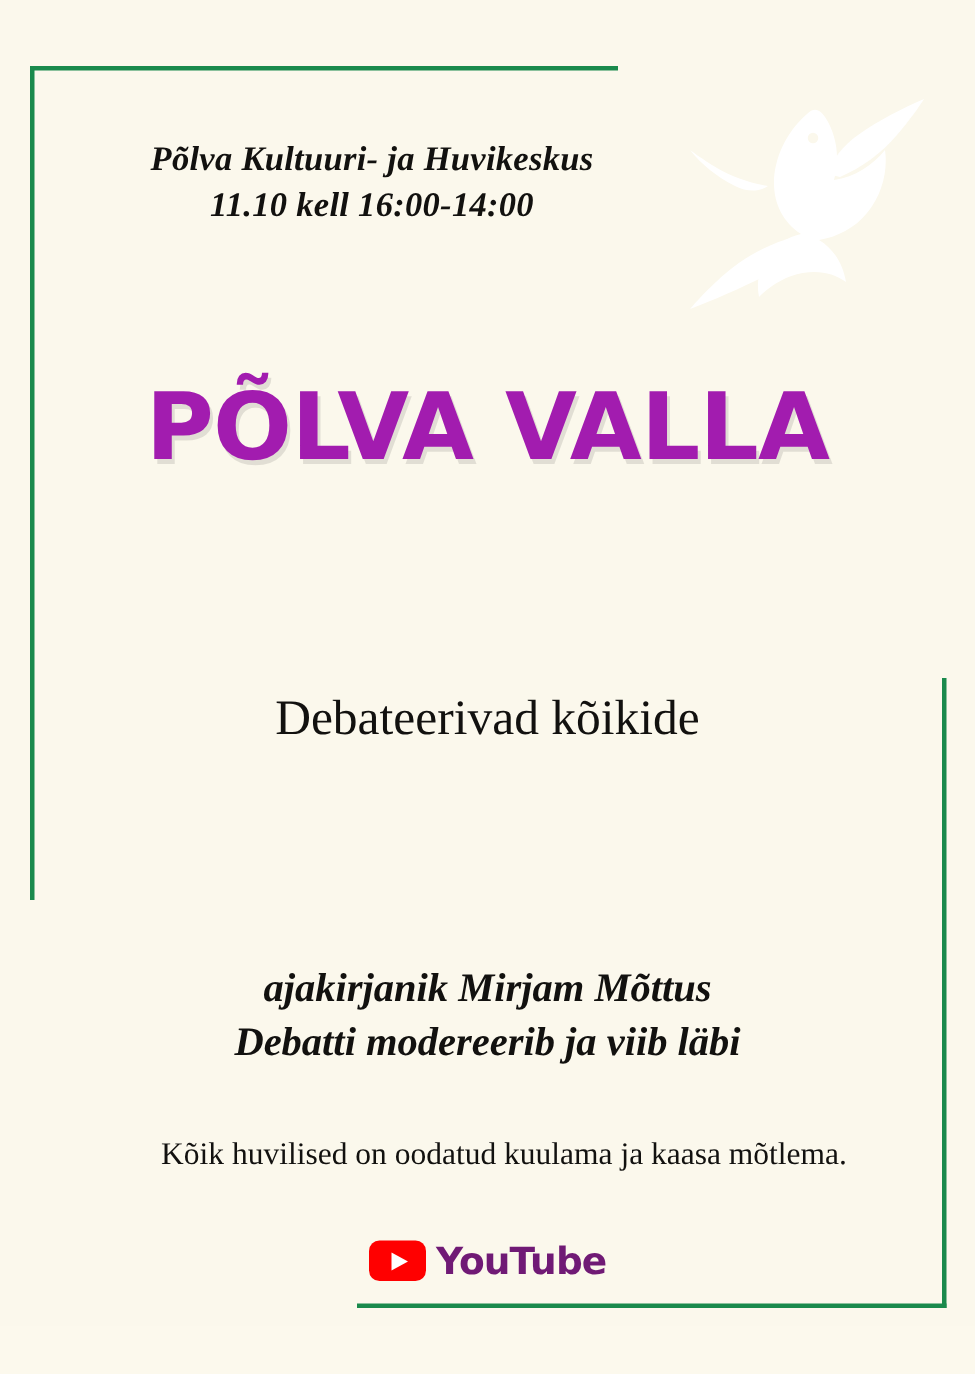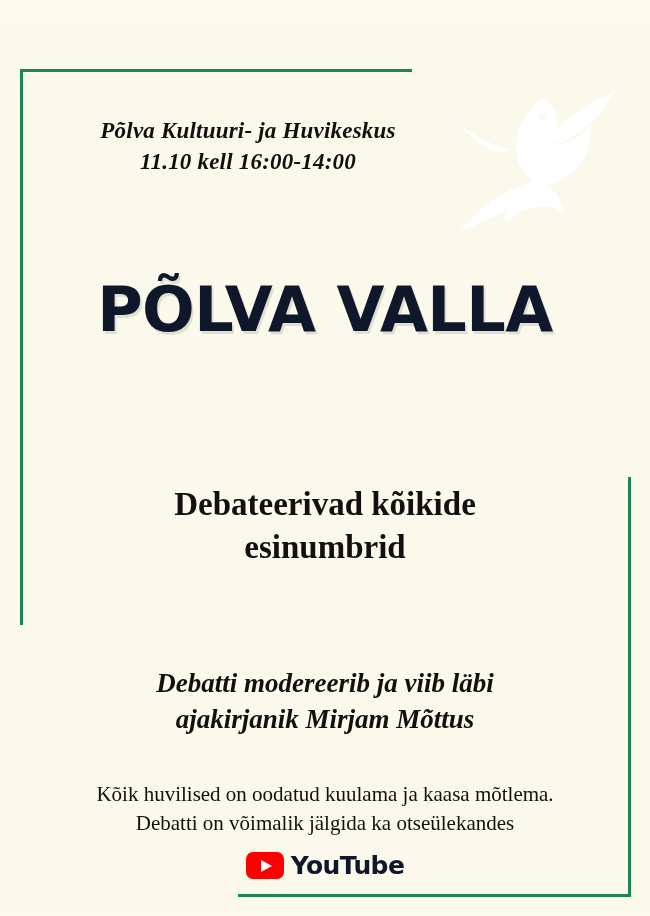--- a/index.html
+++ b/index.html
@@ -12,21 +12,20 @@
     background: #fcf9ed;
     font-family: "Liberation Serif", serif;
     overflow: hidden;
   }
   .poster {
     position: relative;
     width: 650px;
     height: 884px;
     background: #fbf8ec;
     overflow: hidden;
-    margin-top: 25px;
   }
 
   
   .line-top {
     position: absolute;
     left: 20px;
     top: 44px;
     width: 392px;
     height: 3px;
     background: #1a8a4c;
@@ -87,36 +86,36 @@
   .title {
     position: absolute;
     left: 0;
     top: 250px;
     width: 650px;
     text-align: center;
     font-family: "DejaVu Sans", sans-serif;
     font-weight: bold;
     font-size: 62px;
     line-height: 1.12;
-    color: #0f172a;
+    color: #a21caf;
     letter-spacing: -0.5px;
     text-shadow: 2px 3px 0 rgba(0,0,0,0.10);
   }
   .title .l2 {
     font-size: 66px;
   }
 
   .subtitle {
     position: absolute;
     left: 25px;
     top: 458px;
     width: 600px;
     text-align: center;
     font-family: "Liberation Serif", serif;
-    font-weight: bold;
+    font-weight: normal;
     font-size: 33px;
     line-height: 1.3;
     color: #12110f;
   }
 
   .moderator {
     position: absolute;
     left: 40px;
     top: 640px;
     width: 570px;
@@ -124,21 +123,21 @@
     font-family: "Liberation Serif", serif;
     font-style: italic;
     font-weight: bold;
     font-size: 27px;
     line-height: 1.35;
     color: #12110f;
   }
 
   .note {
     position: absolute;
-    left: 15px;
+    left: 26px;
     top: 755px;
     width: 620px;
     text-align: center;
     font-family: "Liberation Serif", serif;
     font-size: 21px;
     line-height: 1.4;
     color: #12110f;
   }
 
   .youtube {
@@ -165,21 +164,21 @@
     height: 0;
     border-left: 11px solid #ffffff;
     border-top: 6.5px solid transparent;
     border-bottom: 6.5px solid transparent;
     margin-left: 3px;
   }
   .yt-word {
     font-family: "DejaVu Sans", sans-serif;
     font-weight: bold;
     font-size: 25px;
-    color: #0f172a;
+    color: #701a75;
     letter-spacing: -0.6px;
     text-align: right;
   }
 </style>
 </head>
 <body>
 
 <div class="poster">
 
   <div class="line-top"></div>
@@ -203,31 +202,29 @@
     <div>Põlva Kultuuri- ja Huvikeskus</div>
     <div>11.10 kell 16:00-14:00</div>
   </div>
 
   <div class="title">
     <div class="l1">PÕLVA VALLA</div>
   </div>
 
   <div class="subtitle">
     <div>Debateerivad kõikide</div>
-    <div>esinumbrid</div>
   </div>
 
   <div class="moderator">
+    <div>ajakirjanik Mirjam Mõttus</div>
     <div>Debatti modereerib ja viib läbi</div>
-    <div>ajakirjanik Mirjam Mõttus</div>
   </div>
 
   <div class="note">
     <div>Kõik huvilised on oodatud kuulama ja kaasa mõtlema.</div>
-    <div>Debatti on võimalik jälgida ka otseülekandes</div>
   </div>
 
   <div class="youtube">
     <div class="yt-badge">
       <div class="tri"></div>
     </div>
     <div class="yt-word">YouTube</div>
   </div>
 
 </div>

